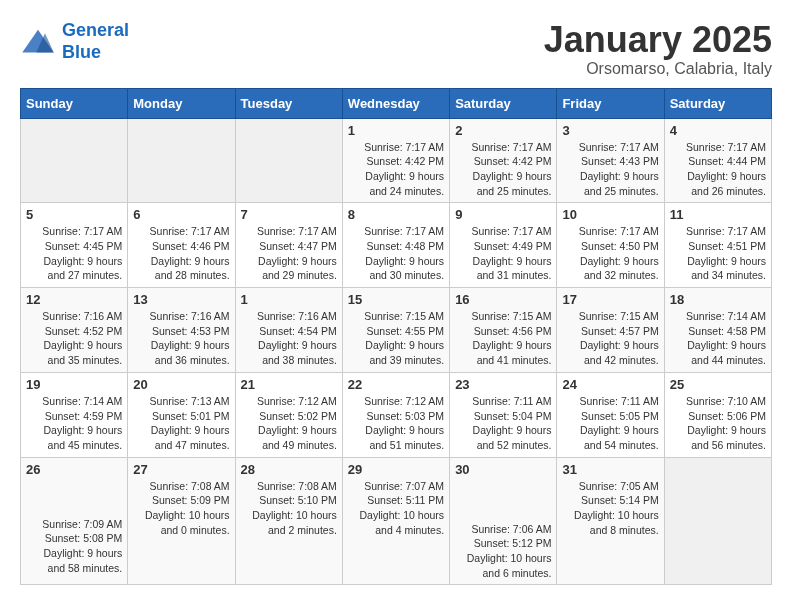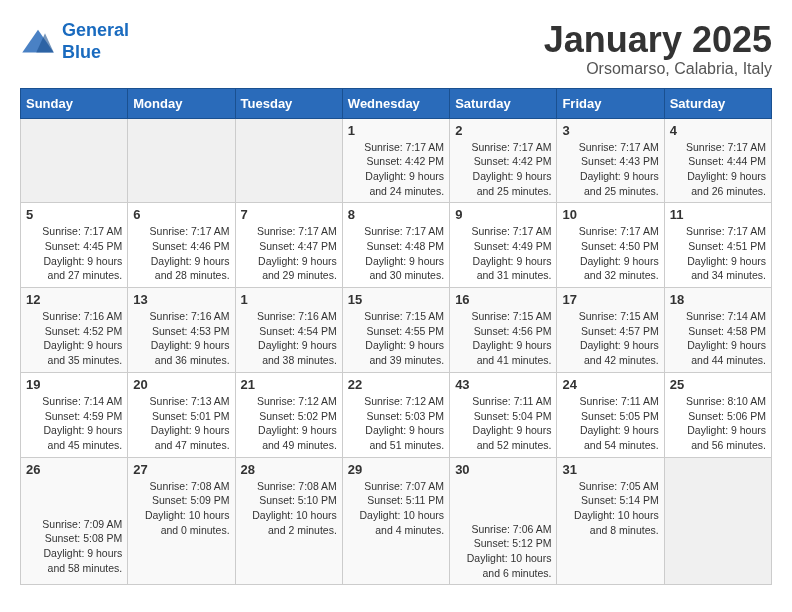--- a/index.html
+++ b/index.html
@@ -286,36 +286,36 @@
 and 49 minutes.</div>
         </td>
         <td>
           <span class="day-num">22</span>
           <div class="day-info" style="white-space: pre-line;">Sunrise: 7:12 AM
 Sunset: 5:03 PM
 Daylight: 9 hours
 and 51 minutes.</div>
         </td>
         <td>
-          <span class="day-num">43</span>
+          <span class="day-num">23</span>
           <div class="day-info" style="white-space: pre-line;">Sunrise: 7:11 AM
 Sunset: 5:04 PM
 Daylight: 9 hours
 and 52 minutes.</div>
         </td>
         <td>
           <span class="day-num">24</span>
           <div class="day-info" style="white-space: pre-line;">Sunrise: 7:11 AM
 Sunset: 5:05 PM
 Daylight: 9 hours
 and 54 minutes.</div>
         </td>
         <td>
           <span class="day-num">25</span>
-          <div class="day-info" style="white-space: pre-line;">Sunrise: 8:10 AM
+          <div class="day-info" style="white-space: pre-line;">Sunrise: 7:10 AM
 Sunset: 5:06 PM
 Daylight: 9 hours
 and 56 minutes.</div>
         </td>
       </tr>
       <tr>
         <td>
           <span class="day-num">26</span>
           <div class="day-info" style="white-space: pre-line; margin-top: 40px;">Sunrise: 7:09 AM
 Sunset: 5:08 PM

